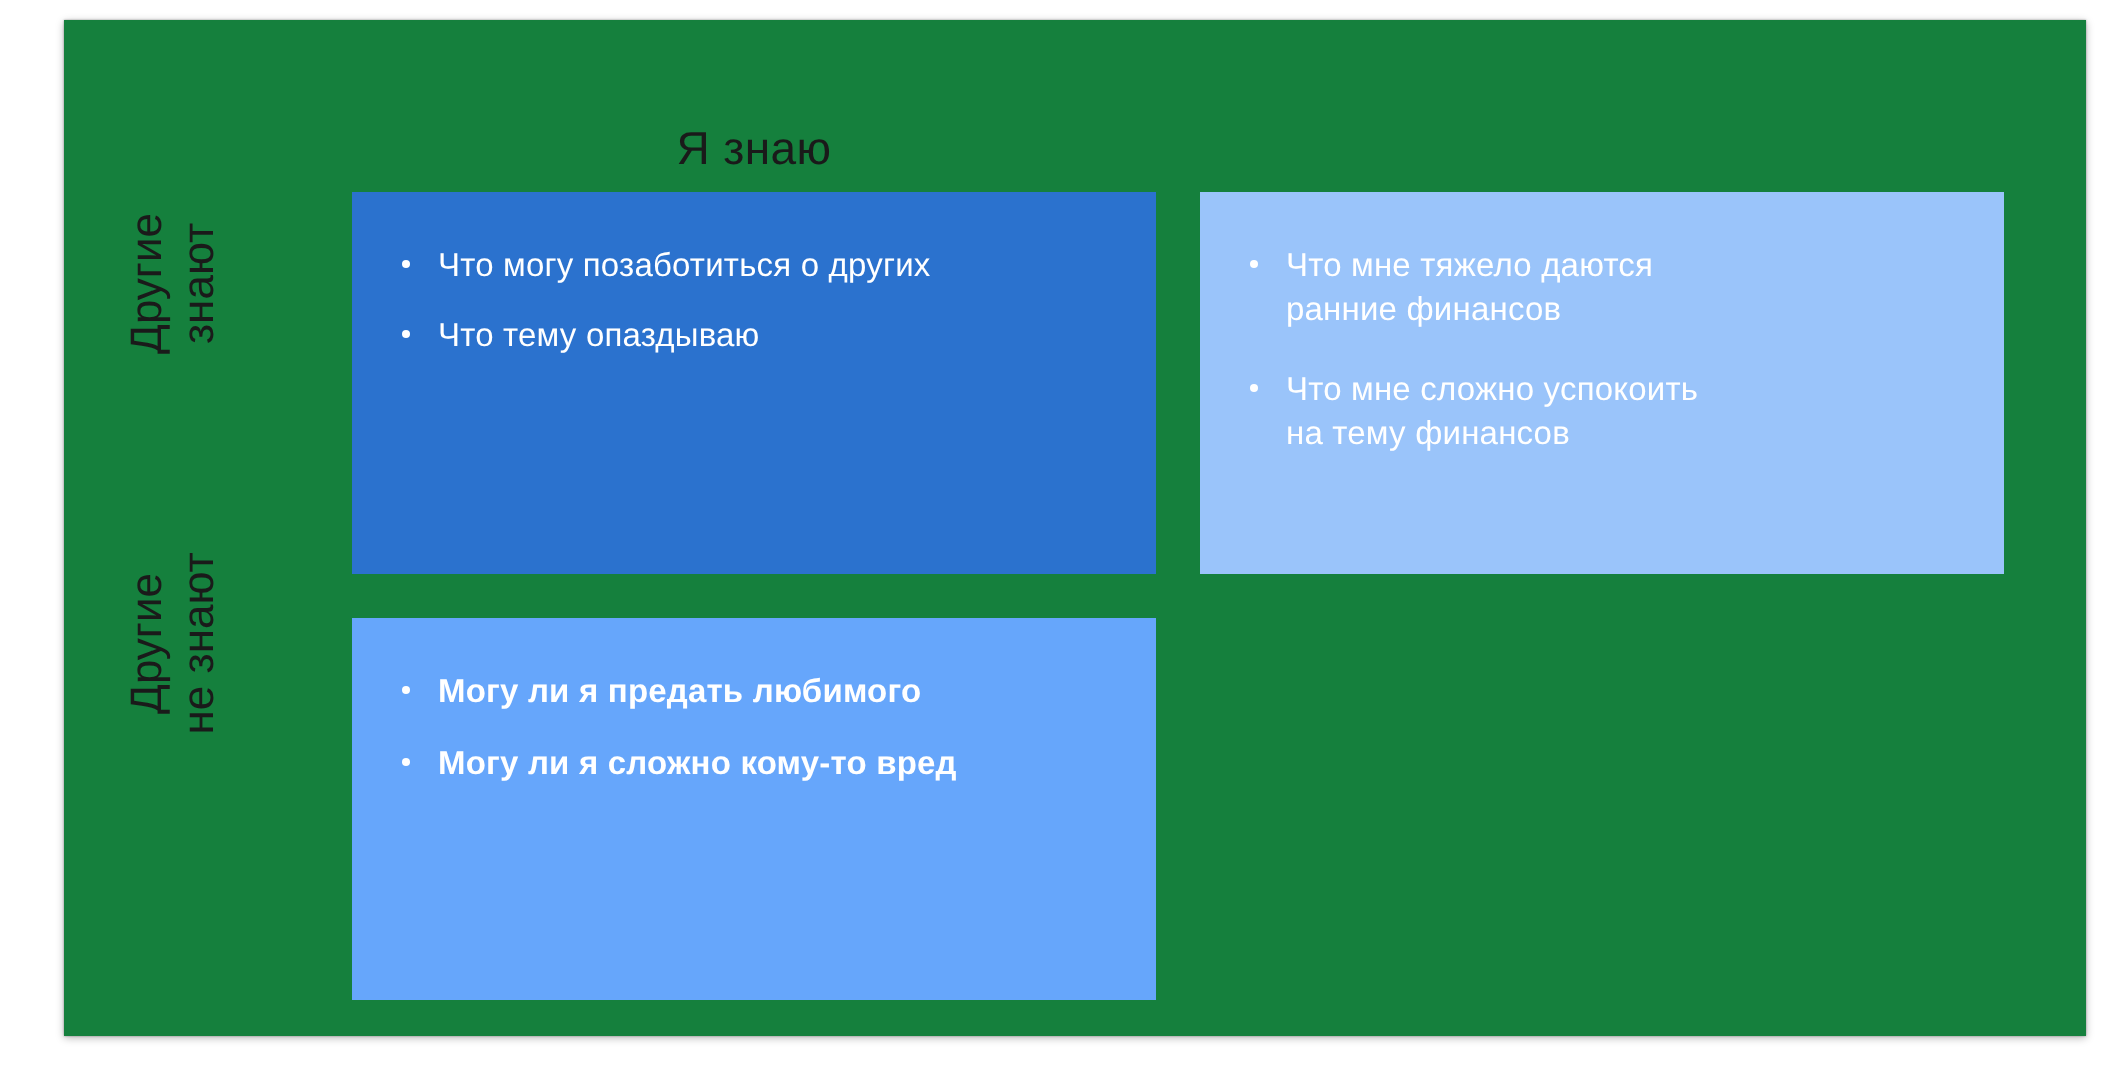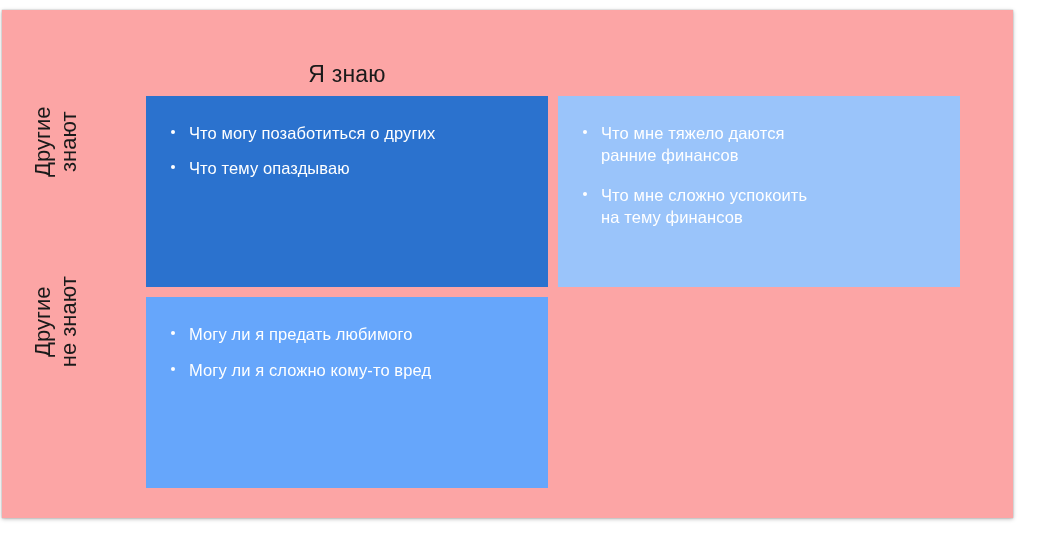--- a/index.html
+++ b/index.html
@@ -9,25 +9,25 @@
   }
   body {
     width: 1054px;
     height: 543px;
     font-family: "Liberation Sans", sans-serif;
     overflow: hidden;
   }
 
   #johari-card {
     position: absolute;
-    left: 2px;
+    left: 32px;
     top: 10px;
     width: 1011px;
     height: 508px;
-    background: #fca5a5;
+    background: #15803d;
     box-shadow: 0 1px 4px rgba(0,0,0,0.28), 0 0 1px rgba(0,0,0,0.35);
   }
 
   
   .col-header {
     position: absolute;
     top: 47px;
     height: 34px;
     line-height: 34px;
     text-align: center;
@@ -57,32 +57,32 @@
   
   #quadrant-grid {
     position: absolute;
     left: 144px;
     top: 86px;
     width: 814px;
     height: 340px;
     display: grid;
     grid-template-columns: 402px 402px;
     grid-template-rows: 191px 191px;
-    gap: 10px;
+    gap: 22px;
     border-radius: 25px;
   }
   .quadrant {
     position: relative;
     box-sizing: border-box;
     padding: 26px 22px 10px 22px;
   }
   .q-open    { background: #2b72ce; }
   .q-blind   { background: #4189ea; }
   .q-hidden  { background: #9ac4fa; }
-  .q-unknown { background: #66a6fb; }
+  .q-unknown { background: #66a6fb; font-weight: bold; }
 
   .bullet-list {
     list-style: none;
     margin: 0;
     padding: 0;
   }
   .bullet-list li {
     position: relative;
     padding-left: 21px;
     margin-bottom: 14px;

